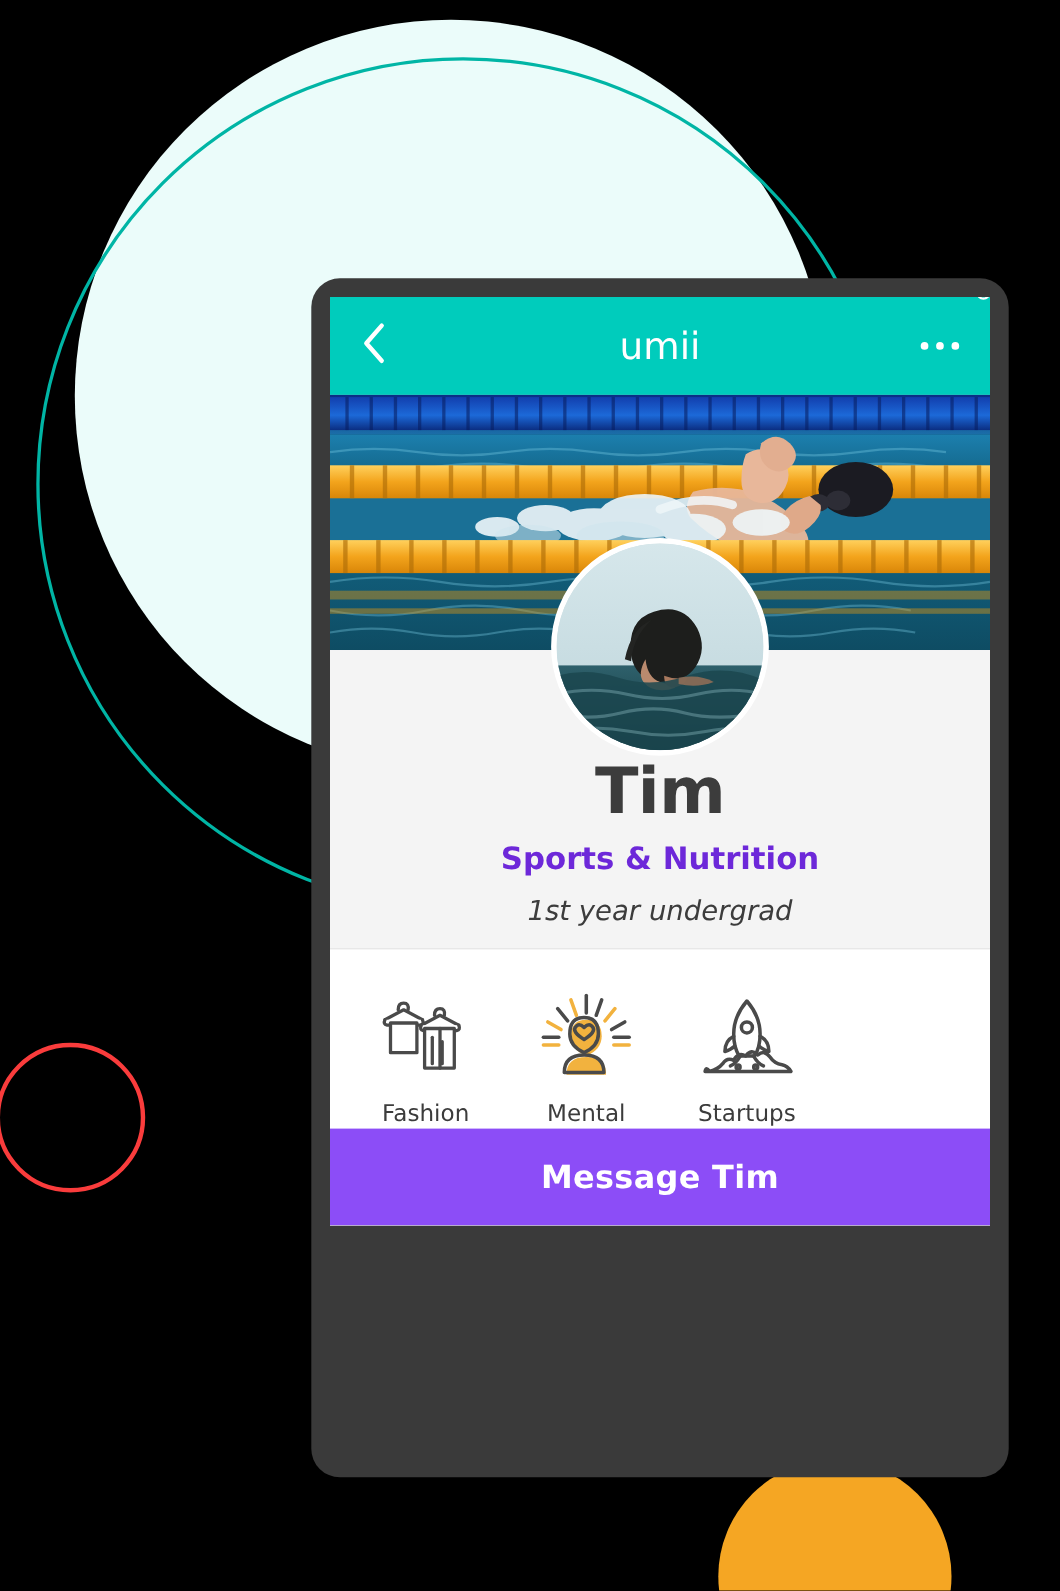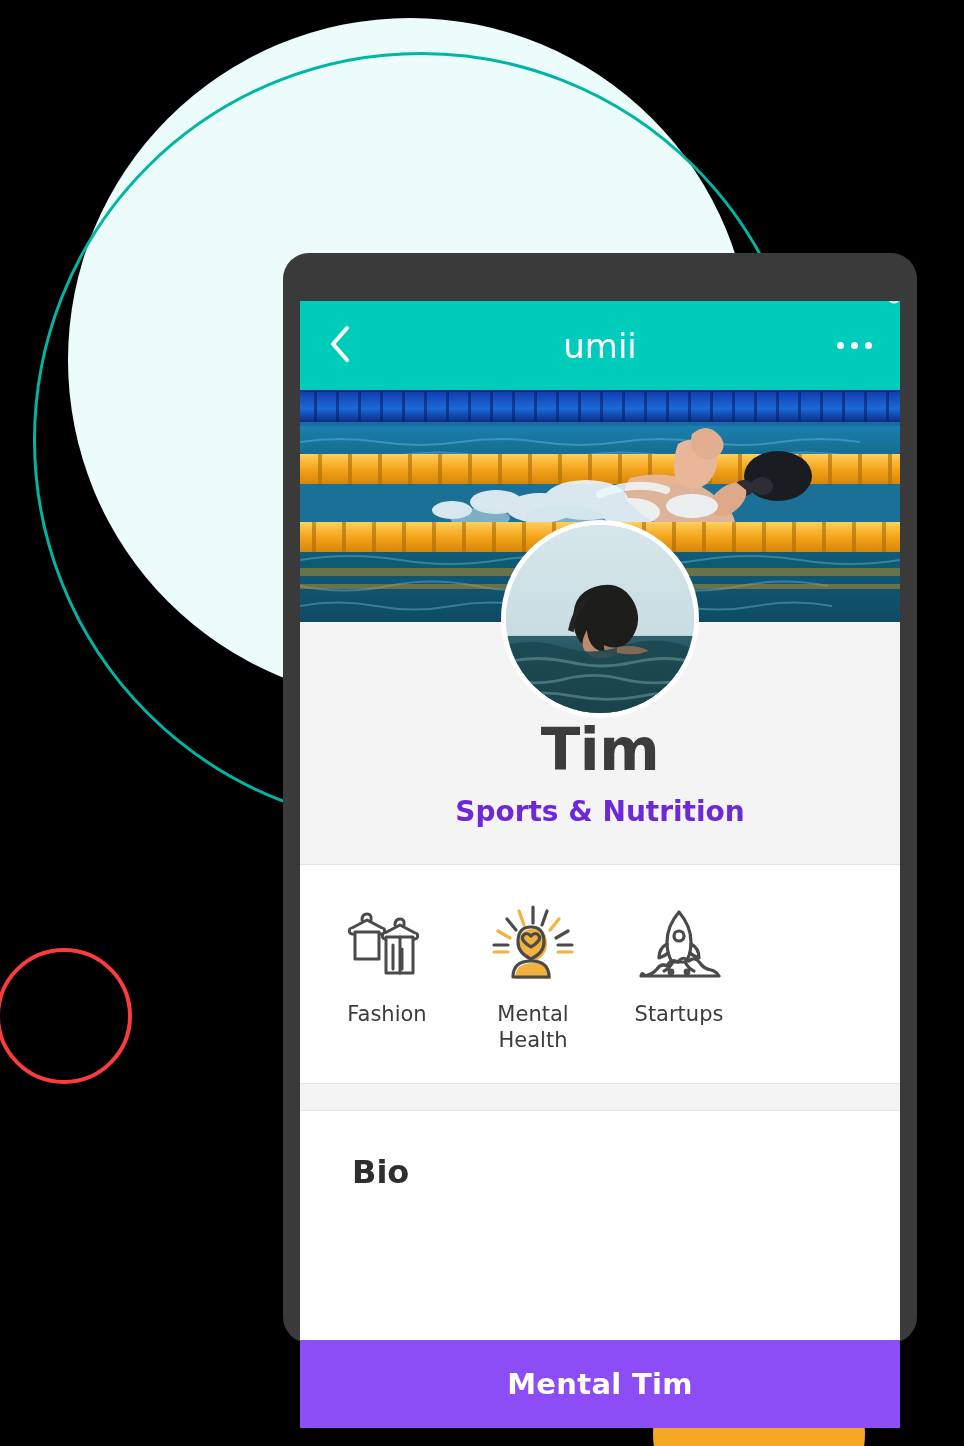--- a/index.html
+++ b/index.html
@@ -68,24 +68,23 @@
     width: 634px;
     height: 1090px;
     background: #3A3A3A;
     border-radius: 26px;
     box-sizing: border-box;
     padding: 17px 17px 19px 17px;
   }
   .screen {
     position: relative;
     width: 600px;
-    height: 1127px;
+    height: 844px;
     background: #FFFFFF;
     overflow: hidden;
-    margin-top: 31px;
   }
 
   
   .appbar {
     position: relative;
     height: 89px;
     background: #00CCBC;
     display: flex;
     align-items: center;
     justify-content: space-between;
@@ -486,20 +485,21 @@
             <path d="M0 146 q34 -8 68 0 t68 0 t64 0"></path>
             <path d="M0 164 q30 8 62 0 t62 0 t76 0"></path>
             <path d="M0 182 q36 -7 72 0 t72 0 t56 0"></path>
           </g>
           <path d="M118 130 q20 -4 34 4 q-16 6 -34 2z" fill="#9C7258" opacity="0.8"></path>
         </svg>
       </div>
 
       <h1 class="profile-name">Tim</h1>
       <div class="profile-subject">Sports &amp; Nutrition</div>
+      <div class="profile-year">1st year undergrad</div>
     </div>
 
     <div class="interests">
 
       <div class="interest">
         <div class="interest-icon">
           <svg width="84" height="74" viewBox="0 0 84 74" fill="none" aria-hidden="true">
             <g stroke="#4A4A4A" stroke-width="3" stroke-linejoin="round" stroke-linecap="round" fill="none">
               <path d="M17 13 q0 -6 5 -6 q5 0 4 6"></path>
               <path d="M5 22 l17 -9 l17 9"></path>
@@ -568,17 +568,17 @@
 
     </div>
 
     <div class="section-gap"></div>
 
     <div class="bio">
       <h2 class="bio-title">Bio</h2>
     </div>
 
     <div class="cta">
-      <span class="cta-label">Mental Tim</span>
+      <span class="cta-label">Message Tim</span>
     </div>
 
   </div>
 </div>
 
 </body></html>

